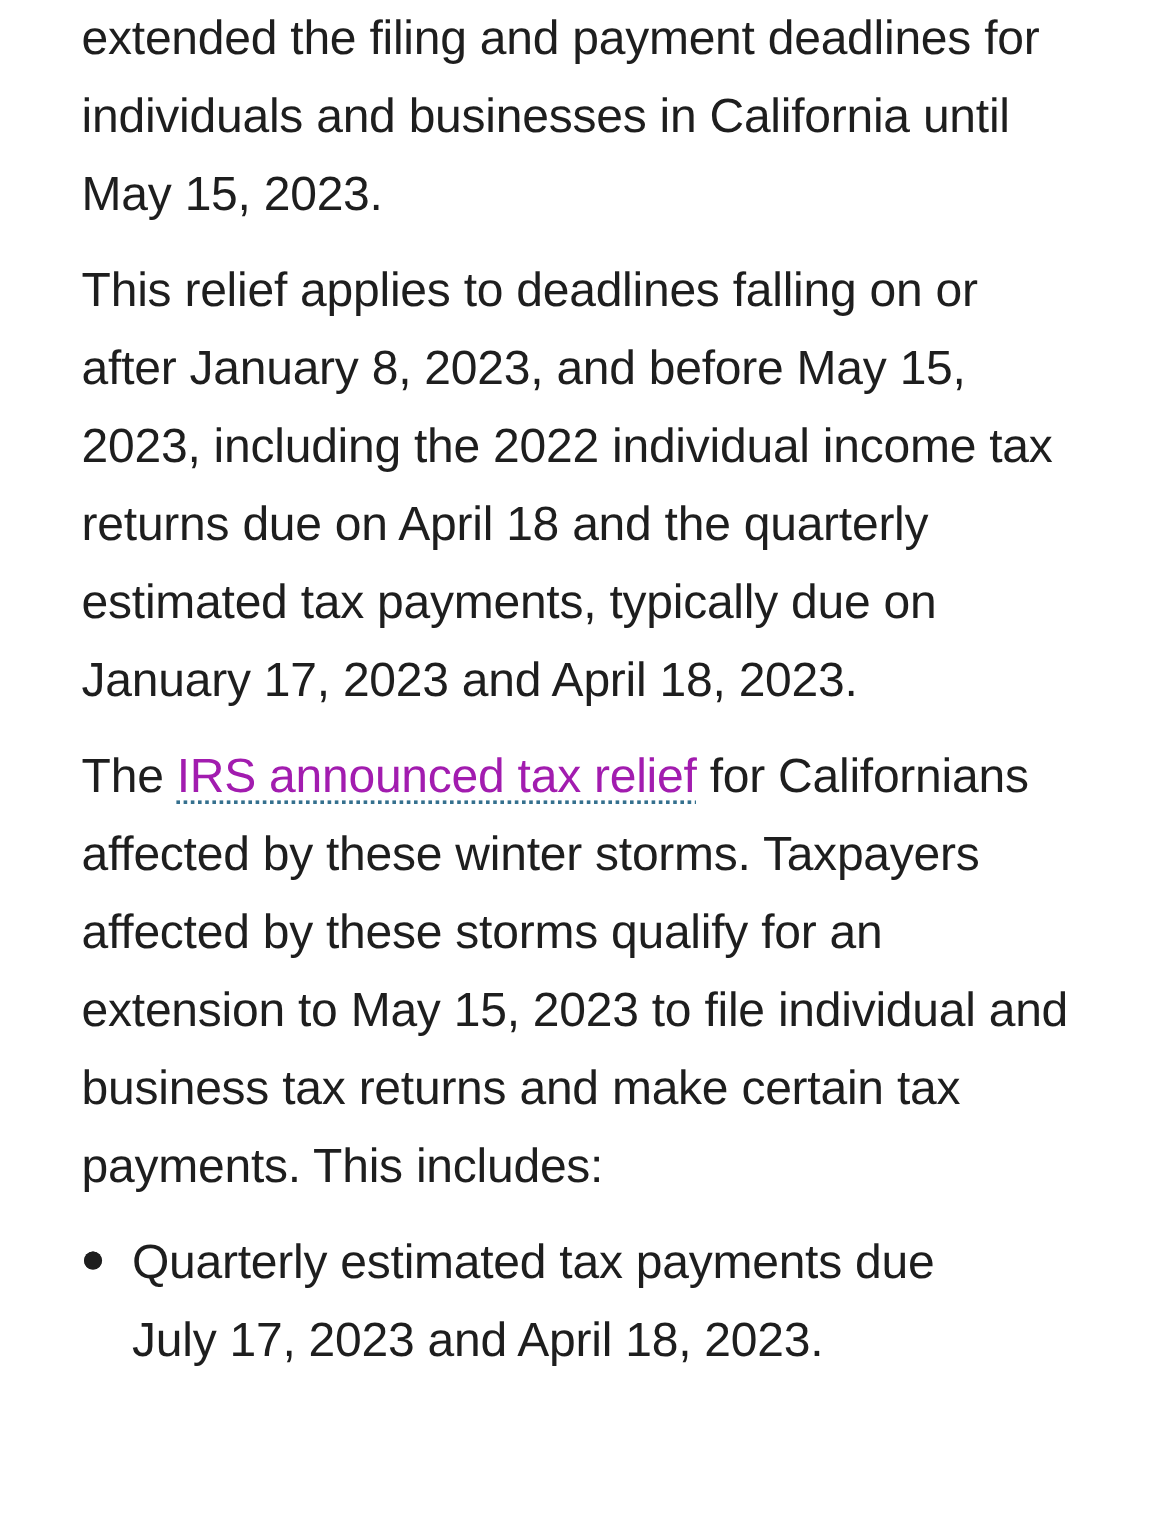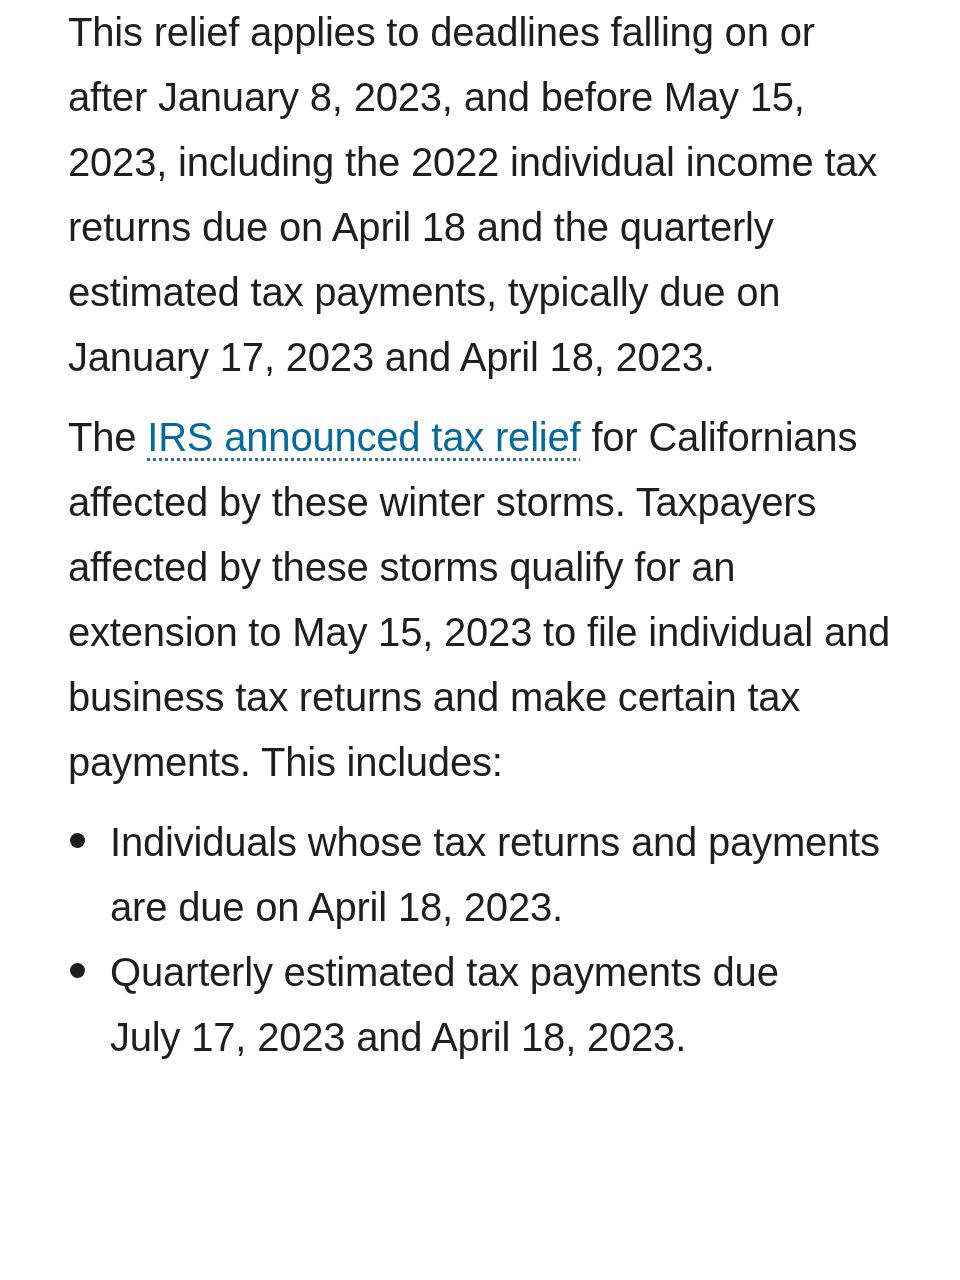--- a/index.html
+++ b/index.html
@@ -18,21 +18,21 @@
     padding: 0 60px 0 68px;
     font-size: 40px;
     line-height: 65px;
     letter-spacing: -0.2px;
   }
   .article p {
     margin: 0 0 15px 0;
     white-space: pre-line;
   }
   a.text-link {
-    color: #0369a1;
+    color: #a21caf;
     text-decoration: underline dotted;
     text-decoration-color: #35708e;
     text-decoration-thickness: 2.5px;
     text-underline-offset: 7px;
     cursor: pointer;
   }
   ul.bullet-list {
     margin: 0;
     padding: 0;
     list-style: none;
@@ -53,40 +53,41 @@
   }
   ul.bullet-list .li-text {
     white-space: pre-line;
   }
 </style>
 </head>
 <body>
 
 <div class="article">
 
+  <p>extended the filing and payment deadlines for
+individuals and businesses in California until
+May 15, 2023.</p>
 
   <p>This relief applies to deadlines falling on or
 after January 8, 2023, and before May 15,
 2023, including the 2022 individual income tax
 returns due on April 18 and the quarterly
 estimated tax payments, typically due on
 January 17, 2023 and April 18, 2023.</p>
 
   <p><span>The </span><a class="text-link">IRS announced tax relief</a><span> for Californians
 affected by these winter storms. Taxpayers
 affected by these storms qualify for an
 extension to May 15, 2023 to file individual and
 business tax returns and make certain tax
 payments. This includes:</span></p>
 
   <ul class="bullet-list">
     <li>
       <span class="bullet"></span>
-      <span class="li-text">Individuals whose tax returns and payments
-are due on April 18, 2023.</span>
     </li>
     <li>
       <span class="bullet"></span>
       <span class="li-text">Quarterly estimated tax payments due
 July 17, 2023 and April 18, 2023.</span>
     </li>
   </ul>
 
 </div>
 

